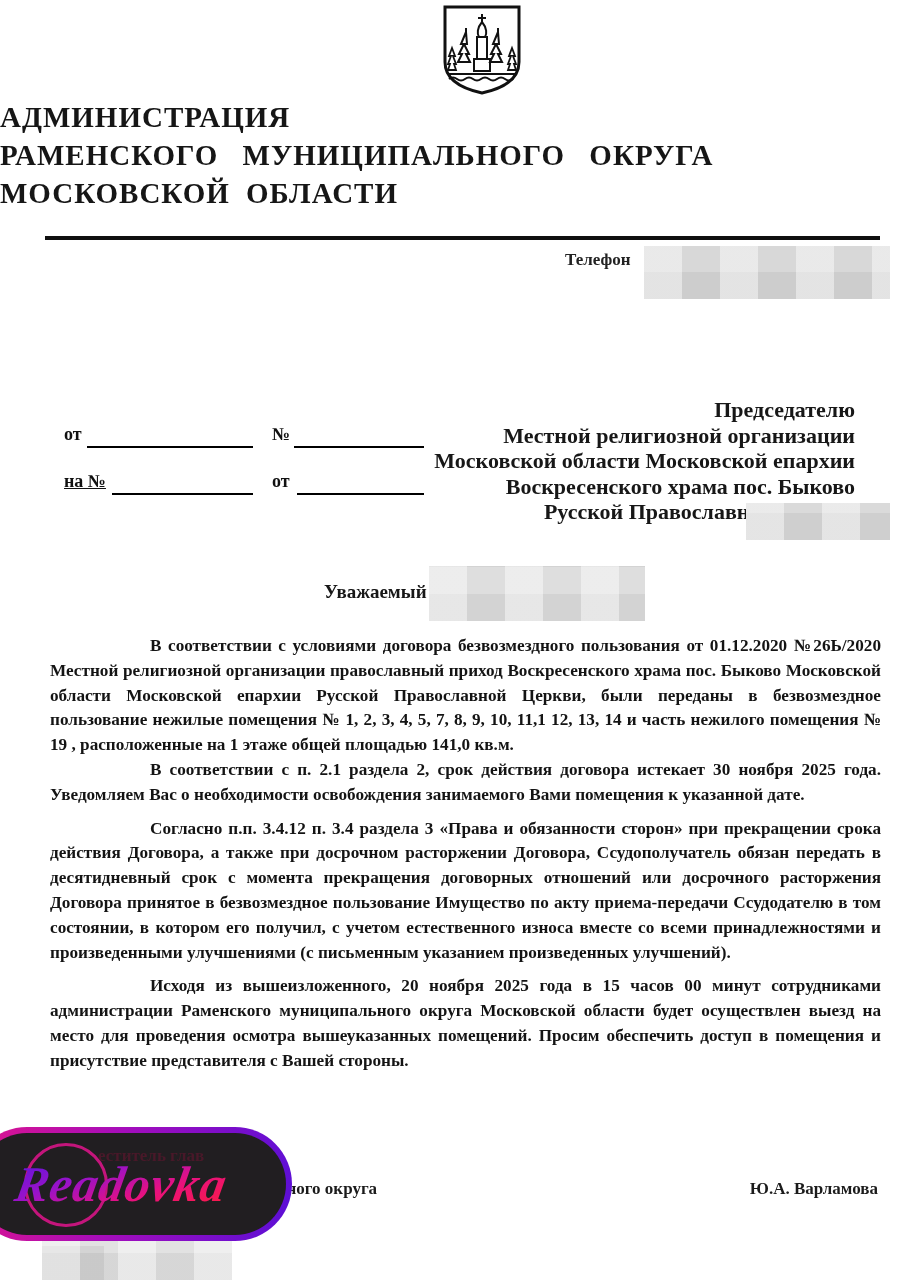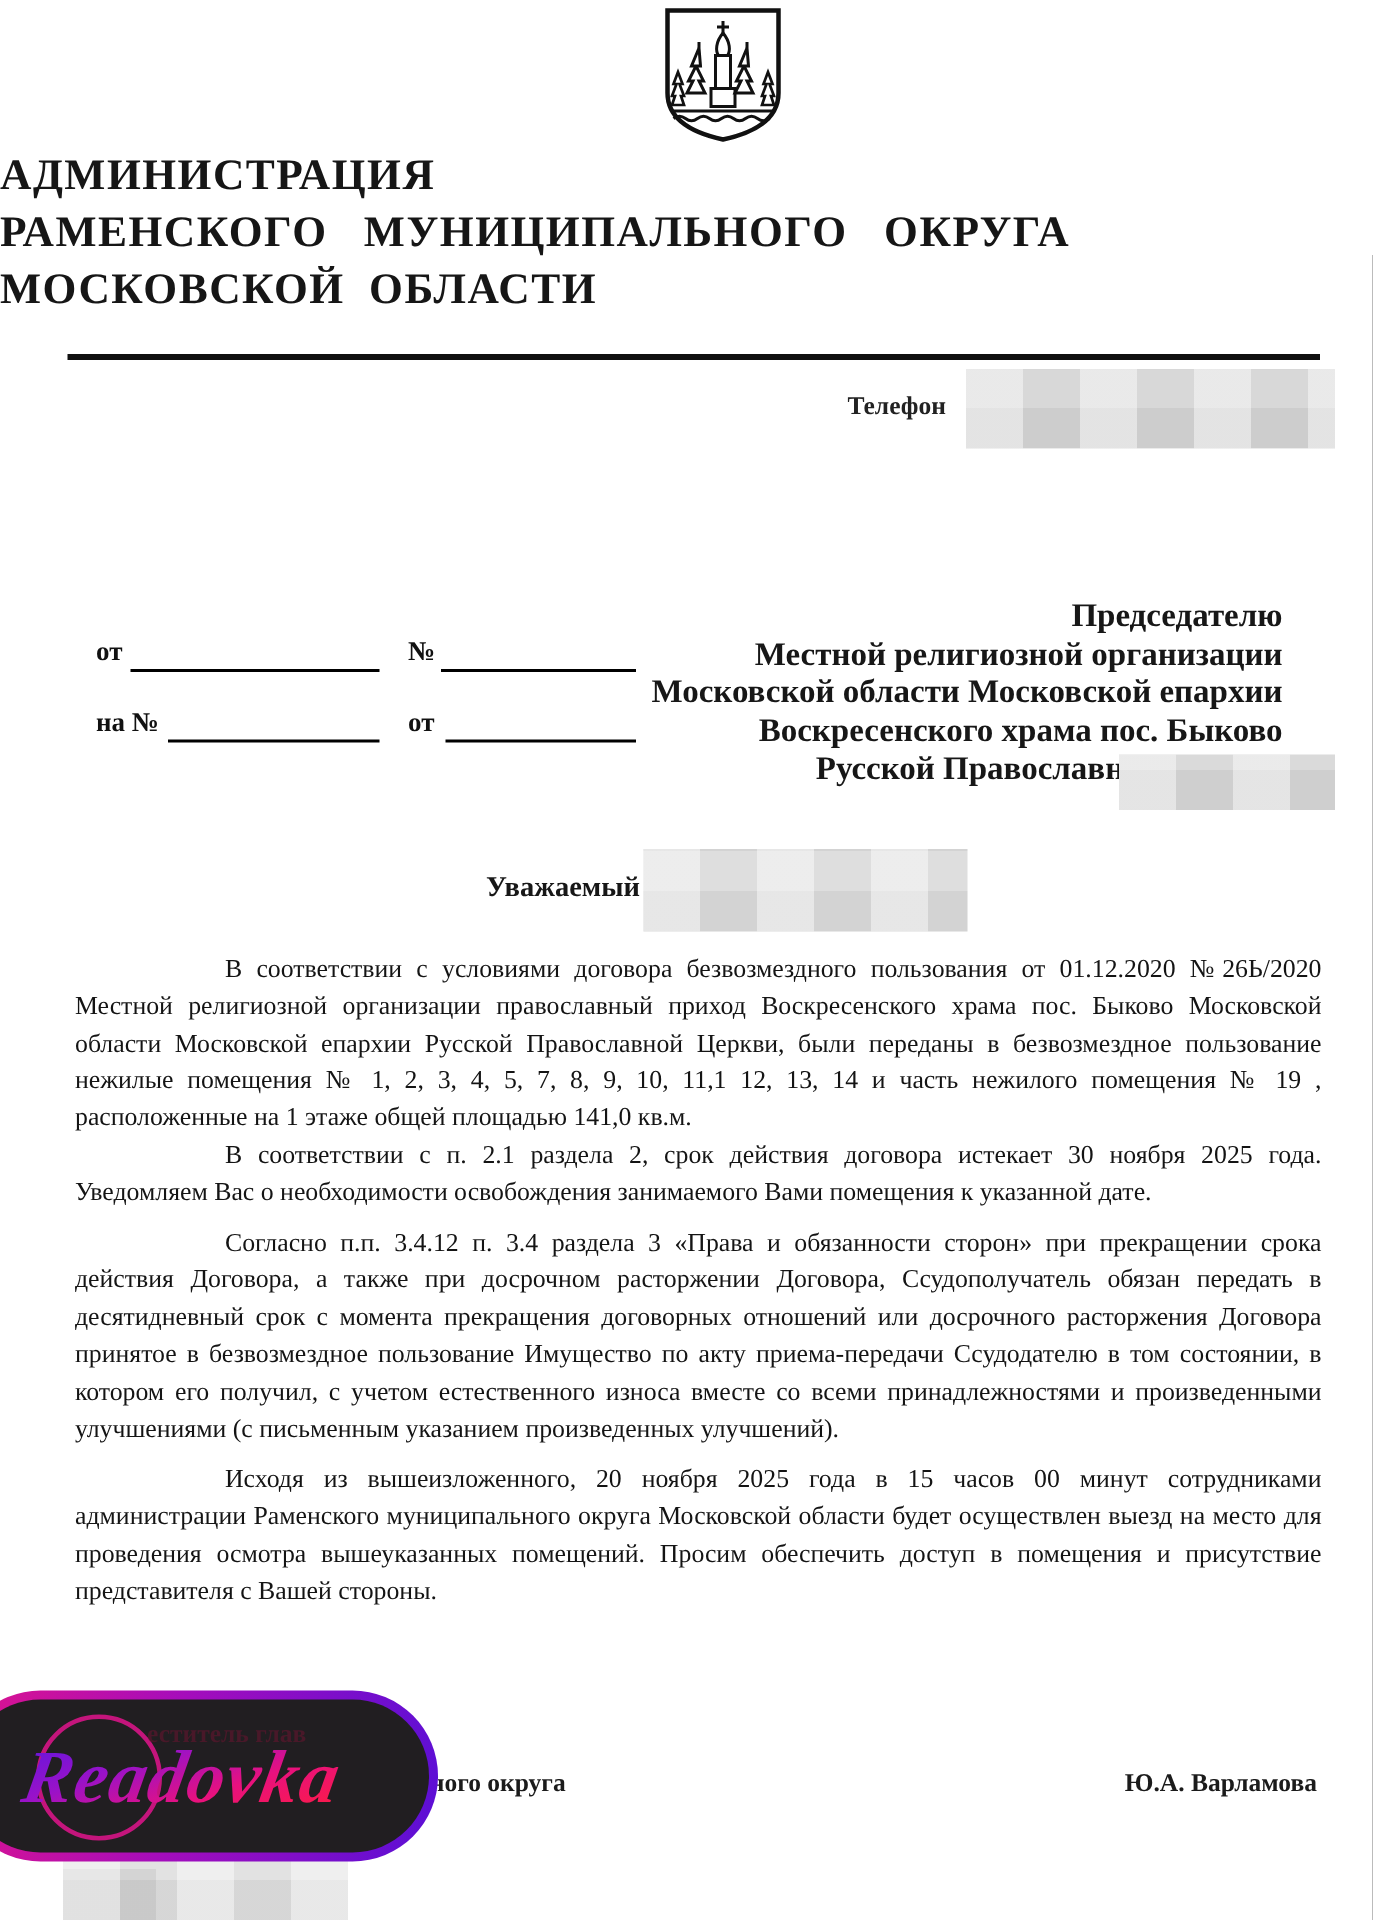--- a/index.html
+++ b/index.html
@@ -13,40 +13,40 @@
   .crest { position:absolute; left:441px; top:4px; width:82px; height:92px; }
   .org-title { position:absolute; left:0; top:98px; width:915px; text-align:left;
     font-weight:bold; font-size:29px; line-height:38px; letter-spacing:1px; color:#161616; }
   .org-title .l2 { word-spacing:16px; }
   .org-title .l1, .org-title .l3 { word-spacing:8px; }
   .rule { position:absolute; left:45px; top:236px; width:835px; height:4px; background:#101010; }
 
   .addr { position:absolute; left:63px; top:247px; font-size:17px; font-weight:700;
     line-height:26px; color:#222; }
   .addr .lbl { margin-right:18px; }
-  .phone-lbl { position:absolute; left:565px; top:250px; font-size:17px; font-weight:700; color:#222;margin-top:11px; }
+  .phone-lbl { position:absolute; left:565px; top:250px; font-size:17px; font-weight:700; color:#222; }
 
   
   .mosaic { position:absolute; background-color:#dcdcdc;
     background-image:
       repeating-linear-gradient(90deg, rgba(255,255,255,.45) 0 38px, rgba(0,0,0,0) 38px 76px),
       repeating-linear-gradient(0deg, rgba(0,0,0,.05) 0 27px, rgba(0,0,0,0) 27px 54px);
   }
 
   
   .ref-lbl { position:absolute; font-size:18px; font-weight:700; color:#111; }
   .fline { position:absolute; height:2px; background:#000; }
 
   .recipient { position:absolute; left:377px; top:397px; width:478px; text-align:right;
     font-size:22px; font-weight:700; line-height:25.5px; color:#171717; }
 
   .salutation { position:absolute; left:324px; top:581px; font-size:19px; font-weight:700; color:#171717; }
 
   .body-text { position:absolute; left:50px; top:634px; width:831px; }
-  .body-text p { font-size:17.2px; line-height:24.8px; font-weight:400; text-align:justify;
+  .body-text p { font-size:17.2px; line-height:24.8px; font-weight:700; text-align:justify;
     text-indent:100px; color:#141414; }
   .body-text p.gap { margin-top:9px; }
 
   
   .sig-fragment { position:absolute; left:268px; top:1179px; font-size:17px; font-weight:700;
     color:#1b1b1b; z-index:1; }
   .sig-name { position:absolute; left:700px; top:1179px; width:178px; text-align:right;
     font-size:17px; font-weight:700; color:#1b1b1b; }
 
   
@@ -100,21 +100,21 @@
   <div class="rule"></div>
 
   <div class="phone-lbl">Телефон</div>
   <div class="mosaic" style="left:644px; top:246px; width:246px; height:53px; background-color:#d8d8d8;"></div>
 
   <span class="ref-lbl" style="left:64px; top:424px;">от</span>
   <div class="fline" style="left:87px; top:446px; width:166px;"></div>
   <span class="ref-lbl" style="left:272px; top:424px;">№</span>
   <div class="fline" style="left:294px; top:446px; width:130px;"></div>
 
-  <span class="ref-lbl" style="left:64px; top:471px;">на №</span>
+  <span class="ref-lbl" style="left:64px; top:471px;text-decoration:underline;">на №</span>
   <div class="fline" style="left:112px; top:493px; width:141px;"></div>
   <span class="ref-lbl" style="left:272px; top:471px;">от</span>
   <div class="fline" style="left:297px; top:493px; width:127px;"></div>
 
   <div class="recipient">
     <div>Председателю</div>
     <div>Местной религиозной организации</div>
     <div>Московской области Московской епархии</div>
     <div>Воскресенского храма пос. Быково</div>
     <div>Русской Православной Церкви</div>

